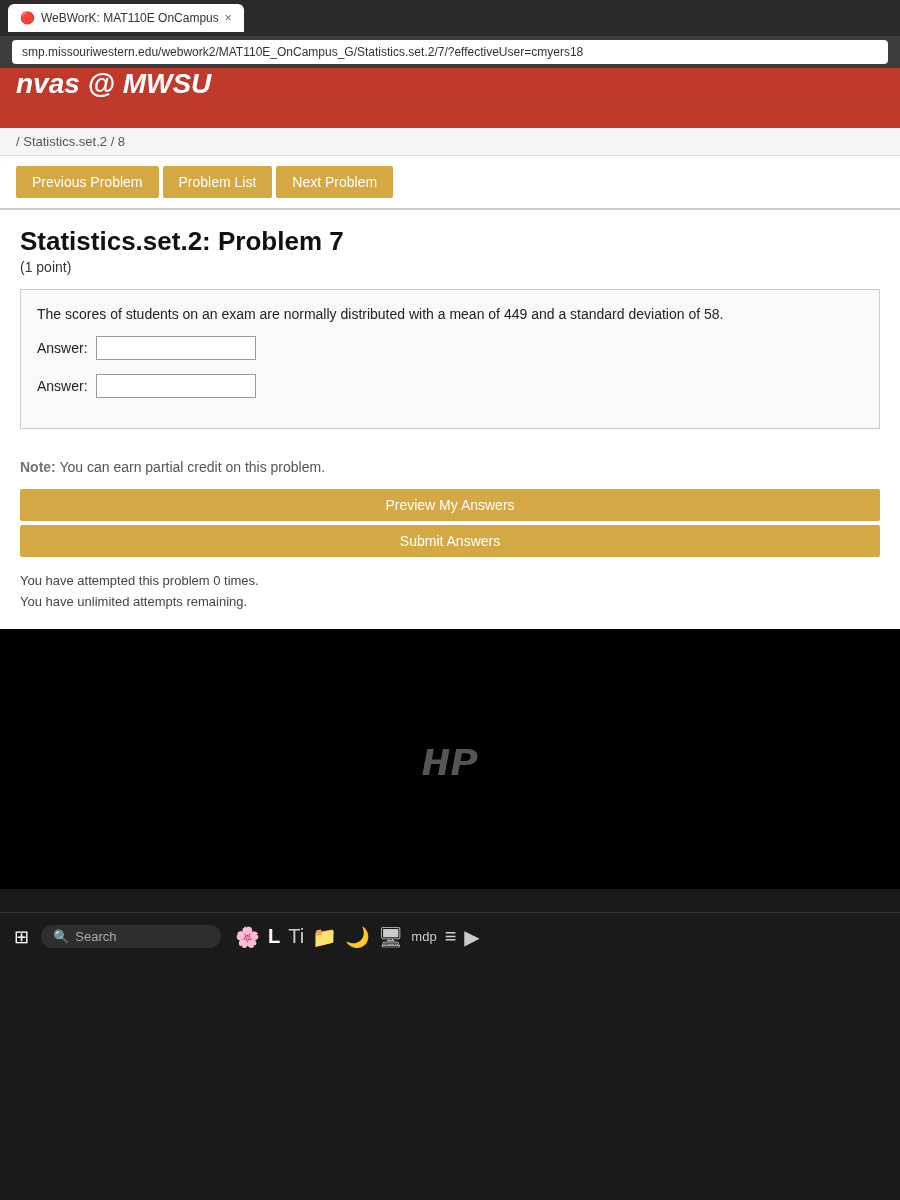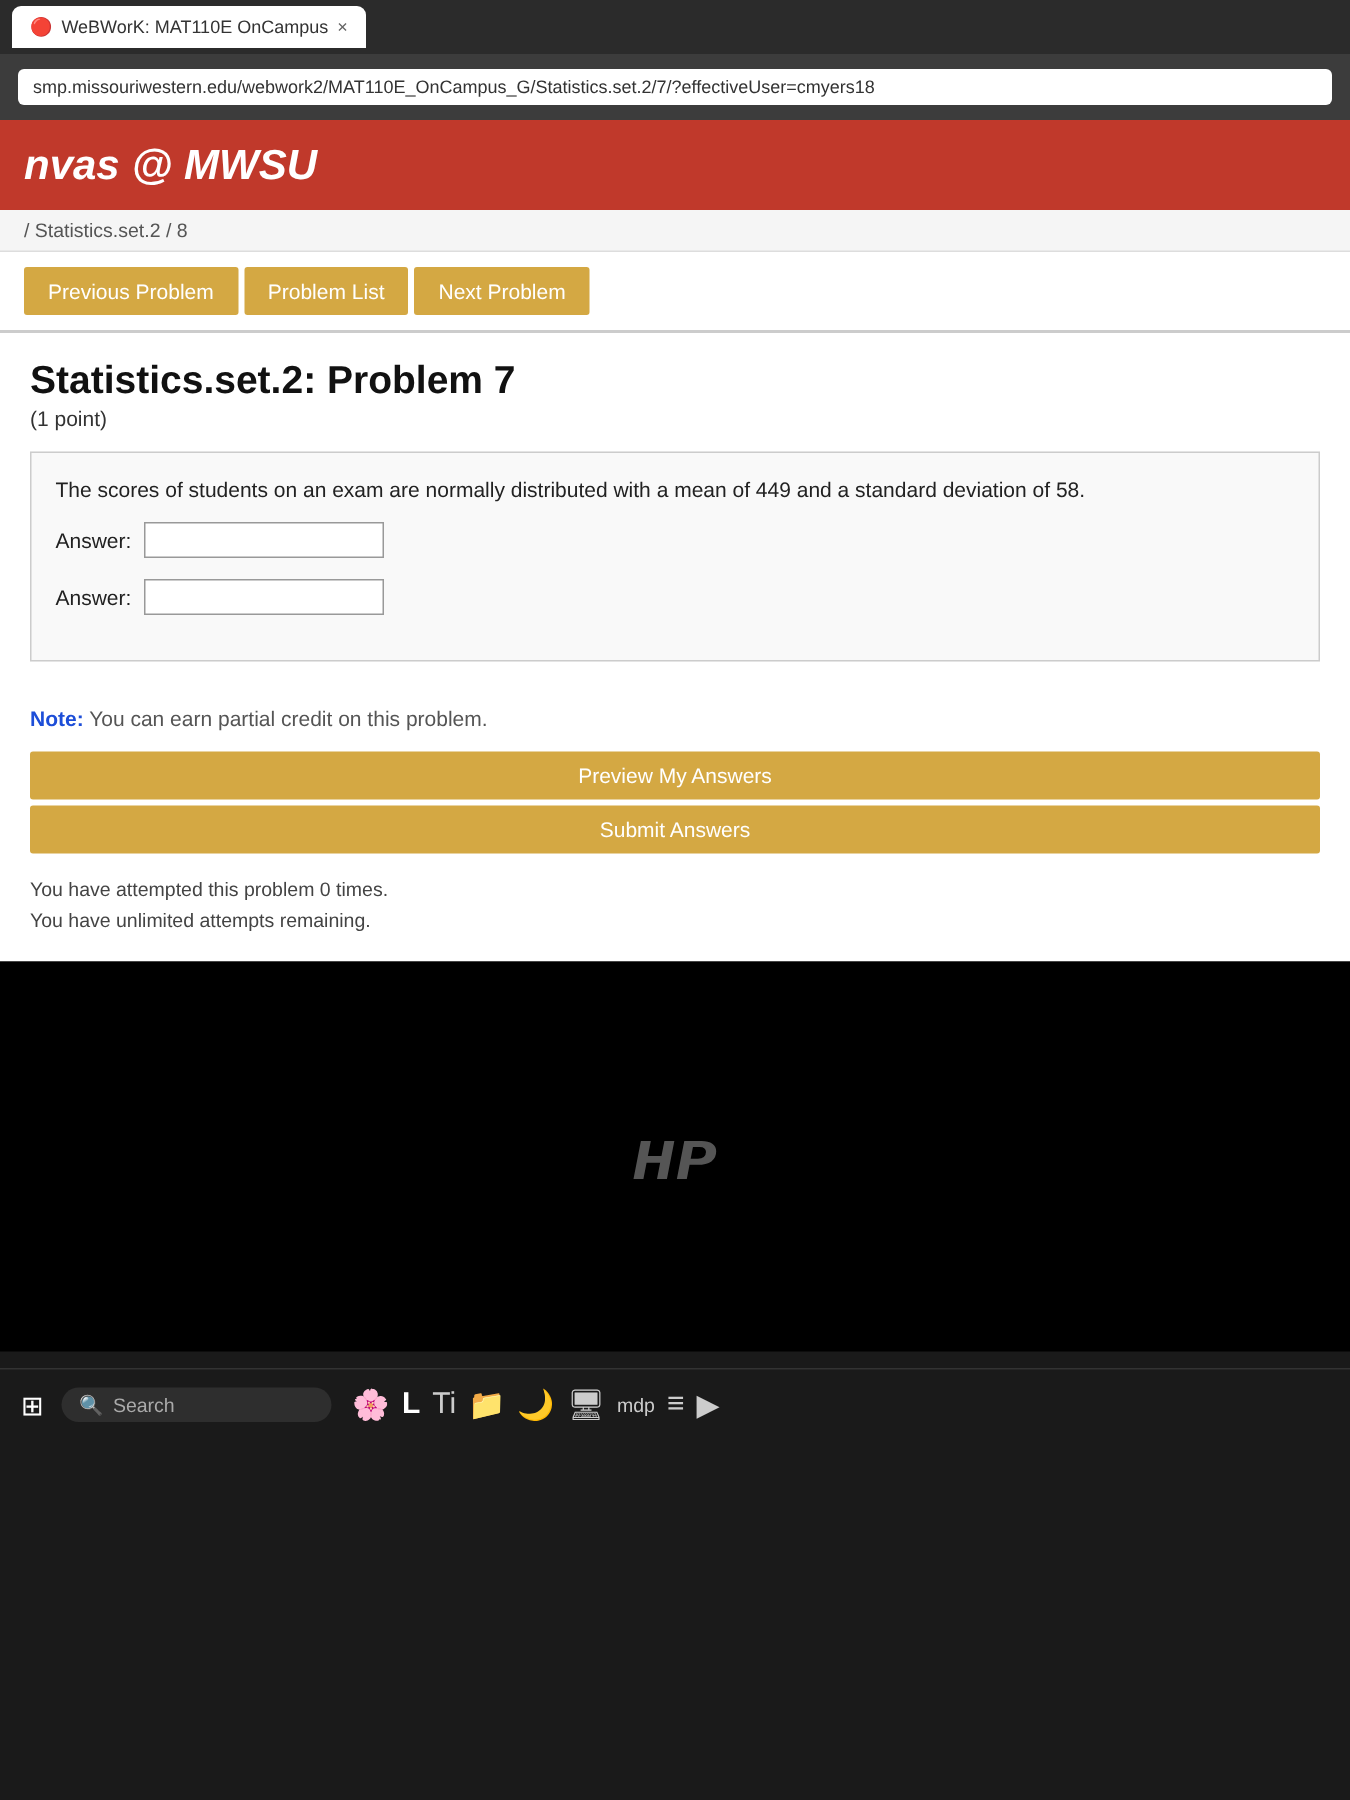--- a/index.html
+++ b/index.html
@@ -32,42 +32,41 @@
       height: 28px;
     }
     .tab-close {
       color: #666;
       font-size: 12px;
     }
 
     
     .address-bar {
       background: #3c3c3c;
-      height: 44px;
+      height: 32px;
       display: flex;
       align-items: center;
       padding: 0 12px;
     }
     .address-bar-input {
       background: #fff;
       border: none;
       border-radius: 4px;
       padding: 3px 10px;
       font-size: 12px;
       color: #333;
       width: 100%;
       height: 24px;
     }
 
     
     .canvas-header {
       background: #c0392b;
       height: 60px;
       display: flex;
-      align-items: center;
       padding: 0 16px;
     }
     .canvas-header-title {
       color: #fff;
       font-size: 28px;
       font-weight: bold;
       font-style: italic;
     }
 
     
@@ -151,21 +150,21 @@
       padding: 2px 4px;
       font-size: 13px;
     }
 
     .note-text {
       font-size: 14px;
       color: #555;
       margin-bottom: 14px;
     }
     .note-text strong {
-      color: #1d4ed8;
+      color: #737373;
       margin-top: 42px;
     }
 
     
     .action-buttons {
       display: flex;
       gap: 4px;
       margin-bottom: 14px;
       flex-direction: column;
     }

